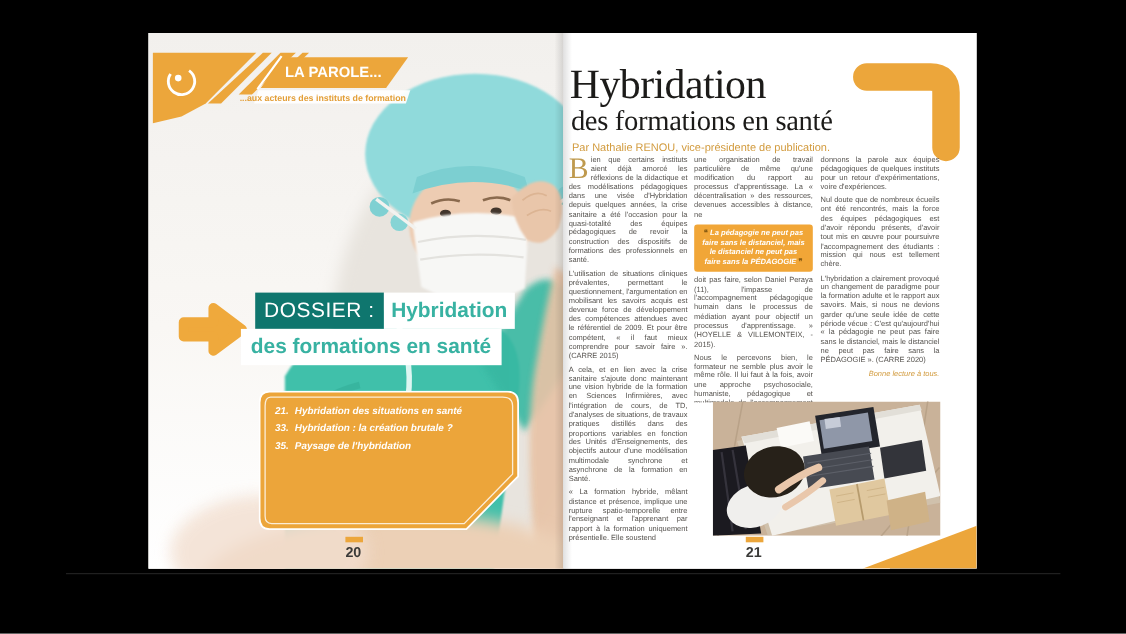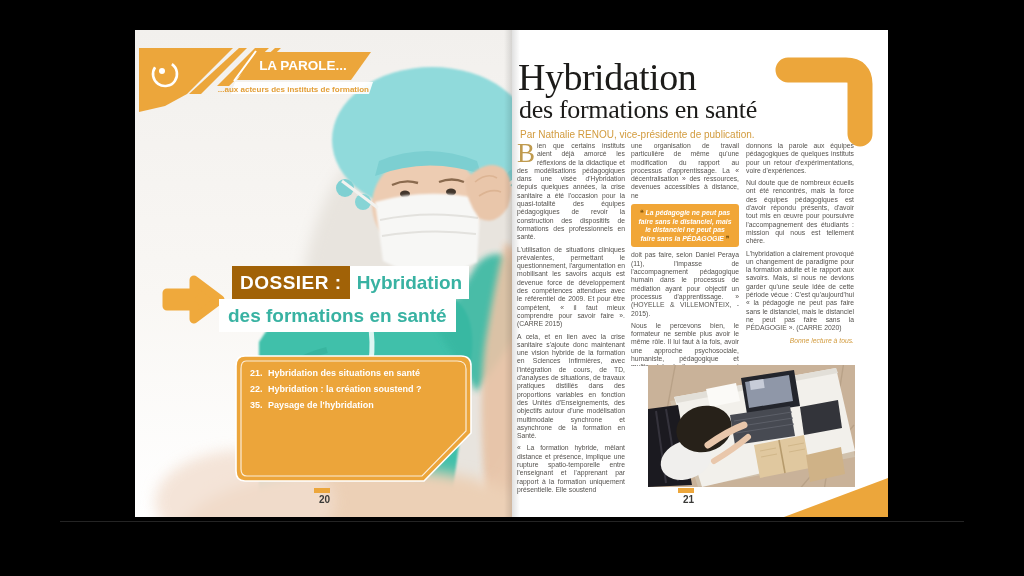--- a/index.html
+++ b/index.html
@@ -16,35 +16,35 @@
           background:linear-gradient(90deg,rgba(0,0,0,0),rgba(0,0,0,.12) 50%,rgba(0,0,0,0));
           pointer-events:none;}
   svg{display:block;}
 
   
   .photo-left{position:absolute;left:0;top:0;width:377px;height:487px;z-index:0;}
   .banner{position:absolute;left:0;top:6px;width:240px;height:92px;z-index:3;}
   .dossier{position:absolute;left:0;top:230px;width:377px;height:105px;z-index:3;}
   .d-arrow{position:absolute;left:23px;top:8px;}
   .d-line1{position:absolute;left:97px;top:6px;height:33px;display:flex;}
-  .d-label{background:#a16207;color:#fff;font-weight:bold;font-size:19px;
+  .d-label{background:#0f766e;color:#fff;font-weight:normal;font-size:19px;
            display:flex;align-items:center;padding:0 8px;letter-spacing:.5px;}
   .d-t1{background:#fff;color:#38b2a2;font-weight:bold;font-size:19px;
         display:flex;align-items:center;padding:0 7px;}
   .d-line2{position:absolute;left:84px;top:39px;height:33px;background:#fff;color:#38b2a2;
            font-weight:bold;font-size:19px;display:flex;align-items:center;padding:0 9px;}
   .toc{position:absolute;left:100px;top:325px;width:237px;height:127px;z-index:3;}
   .toc-bg{position:absolute;left:0;top:0;}
   .toc-items{position:absolute;left:15px;top:13px;width:207px;}
   .toc-item{display:flex;color:#fff;font-weight:bold;font-size:9px;line-height:10.5px;
-            margin-bottom:5.5px;}
+            margin-bottom:5.5px;font-style:italic;}
   .toc-num{width:18px;flex:none;}
   .footer{position:absolute;z-index:4;}
   .ptab{position:absolute;width:16px;height:5px;background:#eca63b;}
-  .pnum{position:absolute;width:16px;text-align:right;font-size:10px;font-weight:bold;
+  .pnum{position:absolute;width:16px;text-align:left;font-size:13px;font-weight:bold;
         color:#3a3a38;}
 
   
   .bracket{position:absolute;right:14px;top:24px;z-index:1;}
   .r-title1{position:absolute;left:6px;top:28px;font-family:"Liberation Serif",serif;
             font-size:38px;line-height:38px;color:#1c1b19;letter-spacing:-.5px;z-index:2;}
   .r-title2{position:absolute;left:7px;top:66px;font-family:"Liberation Serif",serif;
             font-size:26px;line-height:27px;color:#1c1b19;letter-spacing:-.3px;z-index:2;}
   .byline{position:absolute;left:8px;top:99px;font-size:10px;color:#d29b3e;z-index:2;}
   .cols{position:absolute;left:5px;top:112px;width:340px;z-index:1;}
@@ -159,22 +159,22 @@
       <svg class="toc-bg" width="237" height="127" viewBox="0 0 237 127">
         <path d="M10,1 H226 Q236,1 236,11 V78 L189,126 H10 Q1,126 1,116 V11 Q1,1 10,1 Z" fill="#eca53a" stroke="#ffffff" stroke-width="1.6"></path>
         <path d="M11,6 H222 Q231,6 231,14 V76 L187,121 H12 Q6,121 6,114 V14 Q6,6 11,6 Z" fill="none" stroke="rgba(255,255,255,.8)" stroke-width="1.2"></path>
       </svg>
       <div class="toc-items">
         <div class="toc-item">
           <span class="toc-num">21.</span>
           <span>Hybridation des situations en santé</span>
         </div>
         <div class="toc-item">
-          <span class="toc-num">22.</span>
-          <span>Hybridation : la création soustend ?</span>
+          <span class="toc-num">33.</span>
+          <span>Hybridation : la création brutale ?</span>
         </div>
         <div class="toc-item">
           <span class="toc-num">35.</span>
           <span>Paysage de l'hybridation</span>
         </div>
       </div>
     </div>
 
     <div class="footer">
       <div class="ptab" style="left:179px;top:458px;"></div>

